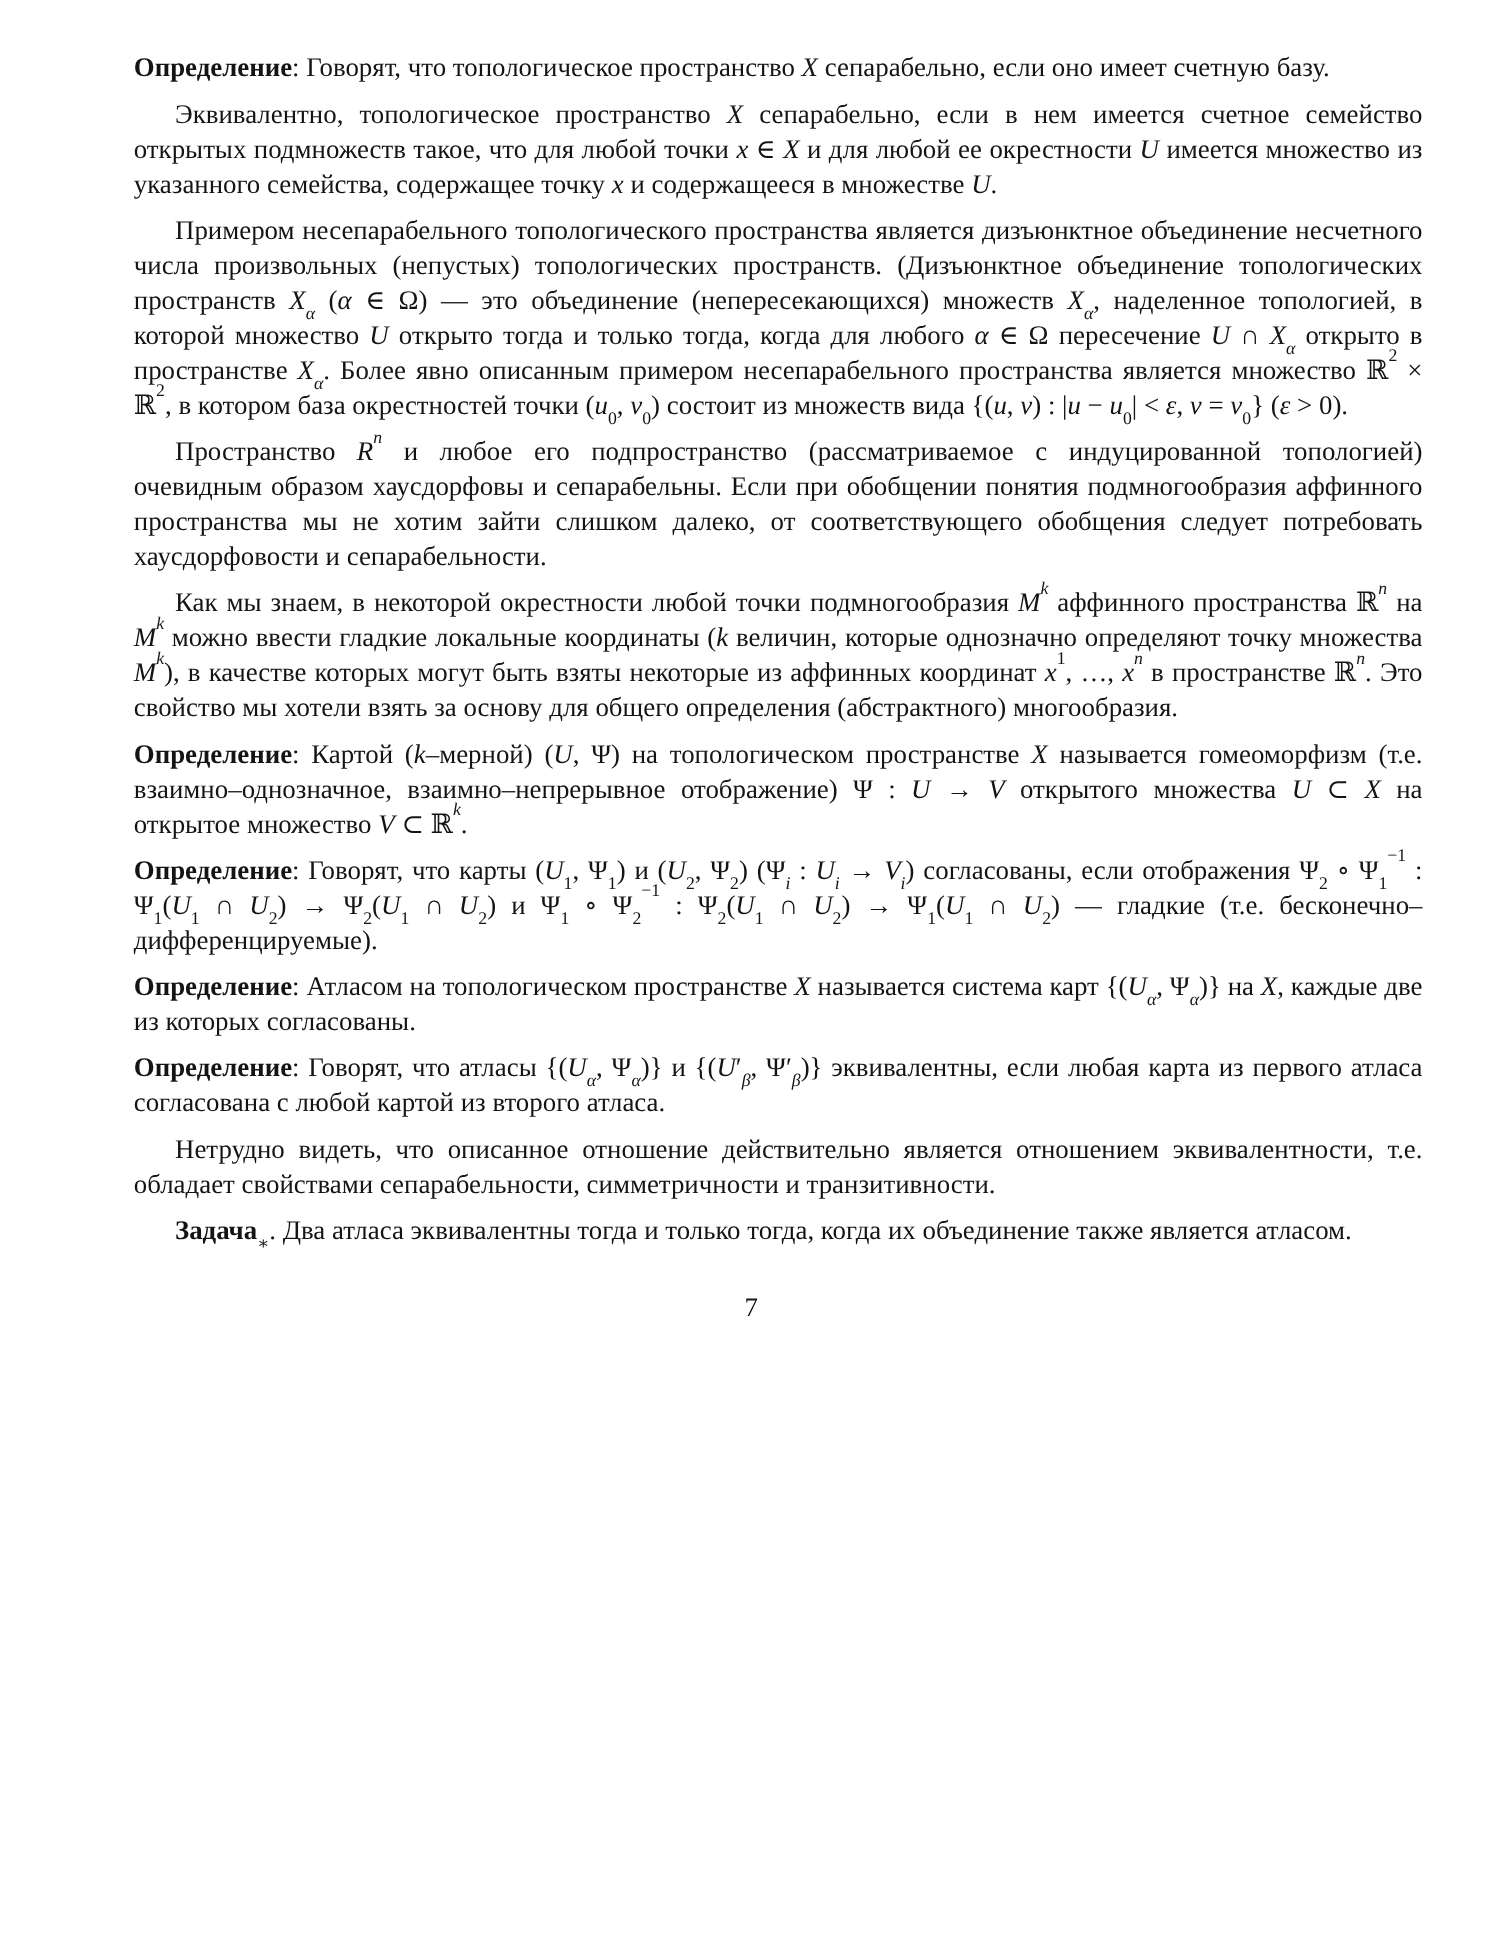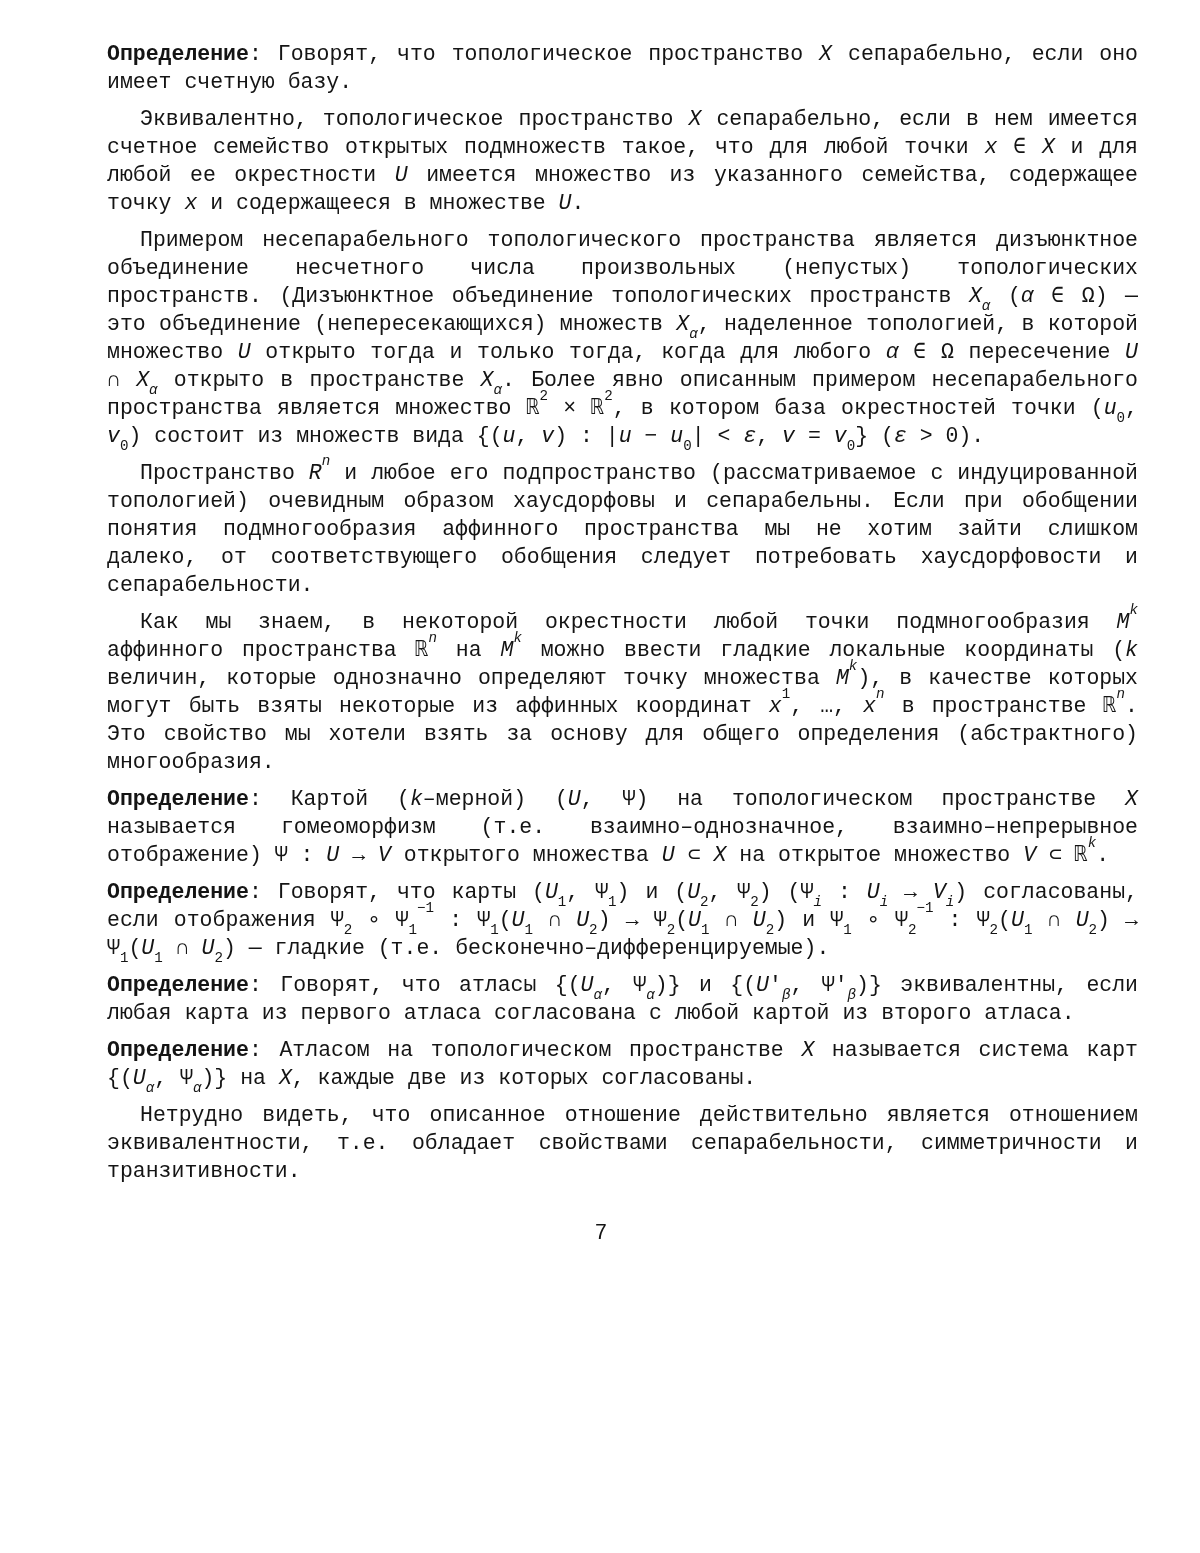--- a/index.html
+++ b/index.html
@@ -12,21 +12,20 @@
     min-height: 1553px;
     box-sizing: border-box;
     font-family: "Liberation Serif", "DejaVu Serif", serif;
     color: #141414;
   }
   .page {
     box-sizing: border-box;
     width: 1200px;
     min-height: 1553px;
     padding: 40px 62px 0 107px;
-    font-family: Liberation Mono, monospace;
   }
   .para {
     margin: 0 0 9px 0;
     font-size: 21.5px;
     line-height: 28px;
     text-align: justify;
     letter-spacing: 0;
   }
   .para.indent { text-indent: 33px; }
   .para b { font-weight: bold; }
@@ -50,17 +49,18 @@
 <body>
 
 <article class="page">
   <p class="para def"><b>Определение</b>: Говорят, что топологическое пространство <i>X</i> сепарабельно, если оно имеет счетную базу.</p>
   <p class="para indent">Эквивалентно, топологическое пространство <i>X</i> сепарабельно, если в нем имеется счетное семейство открытых подмножеств такое, что для любой точки <i>x</i> ∈ <i>X</i> и для любой ее окрестности <i>U</i> имеется множество из указанного семейства, содержащее точку <i>x</i> и содержащееся в множестве <i>U</i>.</p>
   <p class="para indent">Примером несепарабельного топологического пространства является дизъюнктное объединение несчетного числа произвольных (непустых) топологических пространств. (Дизъюнктное объединение топологических пространств <i>X</i><sub><i>α</i></sub> (<i>α</i> ∈ Ω) — это объединение (непересекающихся) множеств <i>X</i><sub><i>α</i></sub>, наделенное топологией, в которой множество <i>U</i> открыто тогда и только тогда, когда для любого <i>α</i> ∈ Ω пересечение <i>U</i> ∩ <i>X</i><sub><i>α</i></sub> открыто в пространстве <i>X</i><sub><i>α</i></sub>. Более явно описанным примером несепарабельного пространства является множество ℝ<sup>2</sup> × ℝ<sup>2</sup>, в котором база окрестностей точки (<i>u</i><sub>0</sub>, <i>v</i><sub>0</sub>) состоит из множеств вида {(<i>u</i>, <i>v</i>) : |<i>u</i> − <i>u</i><sub>0</sub>| &lt; <i>ε</i>, <i>v</i> = <i>v</i><sub>0</sub>} (<i>ε</i> &gt; 0).</p>
   <p class="para indent">Пространство <i>R</i><sup><i>n</i></sup> и любое его подпространство (рассматриваемое с индуцированной топологией) очевидным образом хаусдорфовы и сепарабельны. Если при обобщении понятия подмногообразия аффинного пространства мы не хотим зайти слишком далеко, от соответствующего обобщения следует потребовать хаусдорфовости и сепарабельности.</p>
   <p class="para indent">Как мы знаем, в некоторой окрестности любой точки подмногообразия <i>M</i><sup><i>k</i></sup> аффинного пространства ℝ<sup><i>n</i></sup> на <i>M</i><sup><i>k</i></sup> можно ввести гладкие локальные координаты (<i>k</i> величин, которые однозначно определяют точку множества <i>M</i><sup><i>k</i></sup>), в качестве которых могут быть взяты некоторые из аффинных координат <i>x</i><sup>1</sup>, …, <i>x</i><sup><i>n</i></sup> в пространстве ℝ<sup><i>n</i></sup>. Это свойство мы хотели взять за основу для общего определения (абстрактного) многообразия.</p>
   <p class="para def"><b>Определение</b>: Картой (<i>k</i>–мерной) (<i>U</i>, Ψ) на топологическом пространстве <i>X</i> называется гомеоморфизм (т.е. взаимно–однозначное, взаимно–непрерывное отображение) Ψ : <i>U</i> → <i>V</i> открытого множества <i>U</i> ⊂ <i>X</i> на открытое множество <i>V</i> ⊂ ℝ<sup><i>k</i></sup>.</p>
   <p class="para def"><b>Определение</b>: Говорят, что карты (<i>U</i><sub>1</sub>, Ψ<sub>1</sub>) и (<i>U</i><sub>2</sub>, Ψ<sub>2</sub>) (Ψ<sub><i>i</i></sub> : <i>U</i><sub><i>i</i></sub> → <i>V</i><sub><i>i</i></sub>) согласованы, если отображения Ψ<sub>2</sub> ∘ Ψ<sub>1</sub><sup>−1</sup> : Ψ<sub>1</sub>(<i>U</i><sub>1</sub> ∩ <i>U</i><sub>2</sub>) → Ψ<sub>2</sub>(<i>U</i><sub>1</sub> ∩ <i>U</i><sub>2</sub>) и Ψ<sub>1</sub> ∘ Ψ<sub>2</sub><sup>−1</sup> : Ψ<sub>2</sub>(<i>U</i><sub>1</sub> ∩ <i>U</i><sub>2</sub>) → Ψ<sub>1</sub>(<i>U</i><sub>1</sub> ∩ <i>U</i><sub>2</sub>) — гладкие (т.е. бесконечно–дифференцируемые).</p>
+  <p class="para def"><b>Определение</b>: Атласом на топологическом пространстве <i>X</i> называется система карт {(<i>U</i><sub><i>α</i></sub>, Ψ<sub><i>α</i></sub>)} на <i>X</i>, каждые две из которых согласованы.</p>
   <p class="para def"><b>Определение</b>: Говорят, что атласы {(<i>U</i><sub><i>α</i></sub>, Ψ<sub><i>α</i></sub>)} и {(<i>U</i>′<sub><i>β</i></sub>, Ψ′<sub><i>β</i></sub>)} эквивалентны, если любая карта из первого атласа согласована с любой картой из второго атласа.</p>
-  <p class="para def"><b>Определение</b>: Атласом на топологическом пространстве <i>X</i> называется система карт {(<i>U</i><sub><i>α</i></sub>, Ψ<sub><i>α</i></sub>)} на <i>X</i>, каждые две из которых согласованы.</p>
   <p class="para indent">Нетрудно видеть, что описанное отношение действительно является отношением эквивалентности, т.е. обладает свойствами сепарабельности, симметричности и транзитивности.</p>
+  <p class="para indent"><b>Задача</b><sub>∗</sub>. Два атласа эквивалентны тогда и только тогда, когда их объединение также является атласом.</p>
   <div class="page-number">7</div>
 </article>
 
 </body></html>

